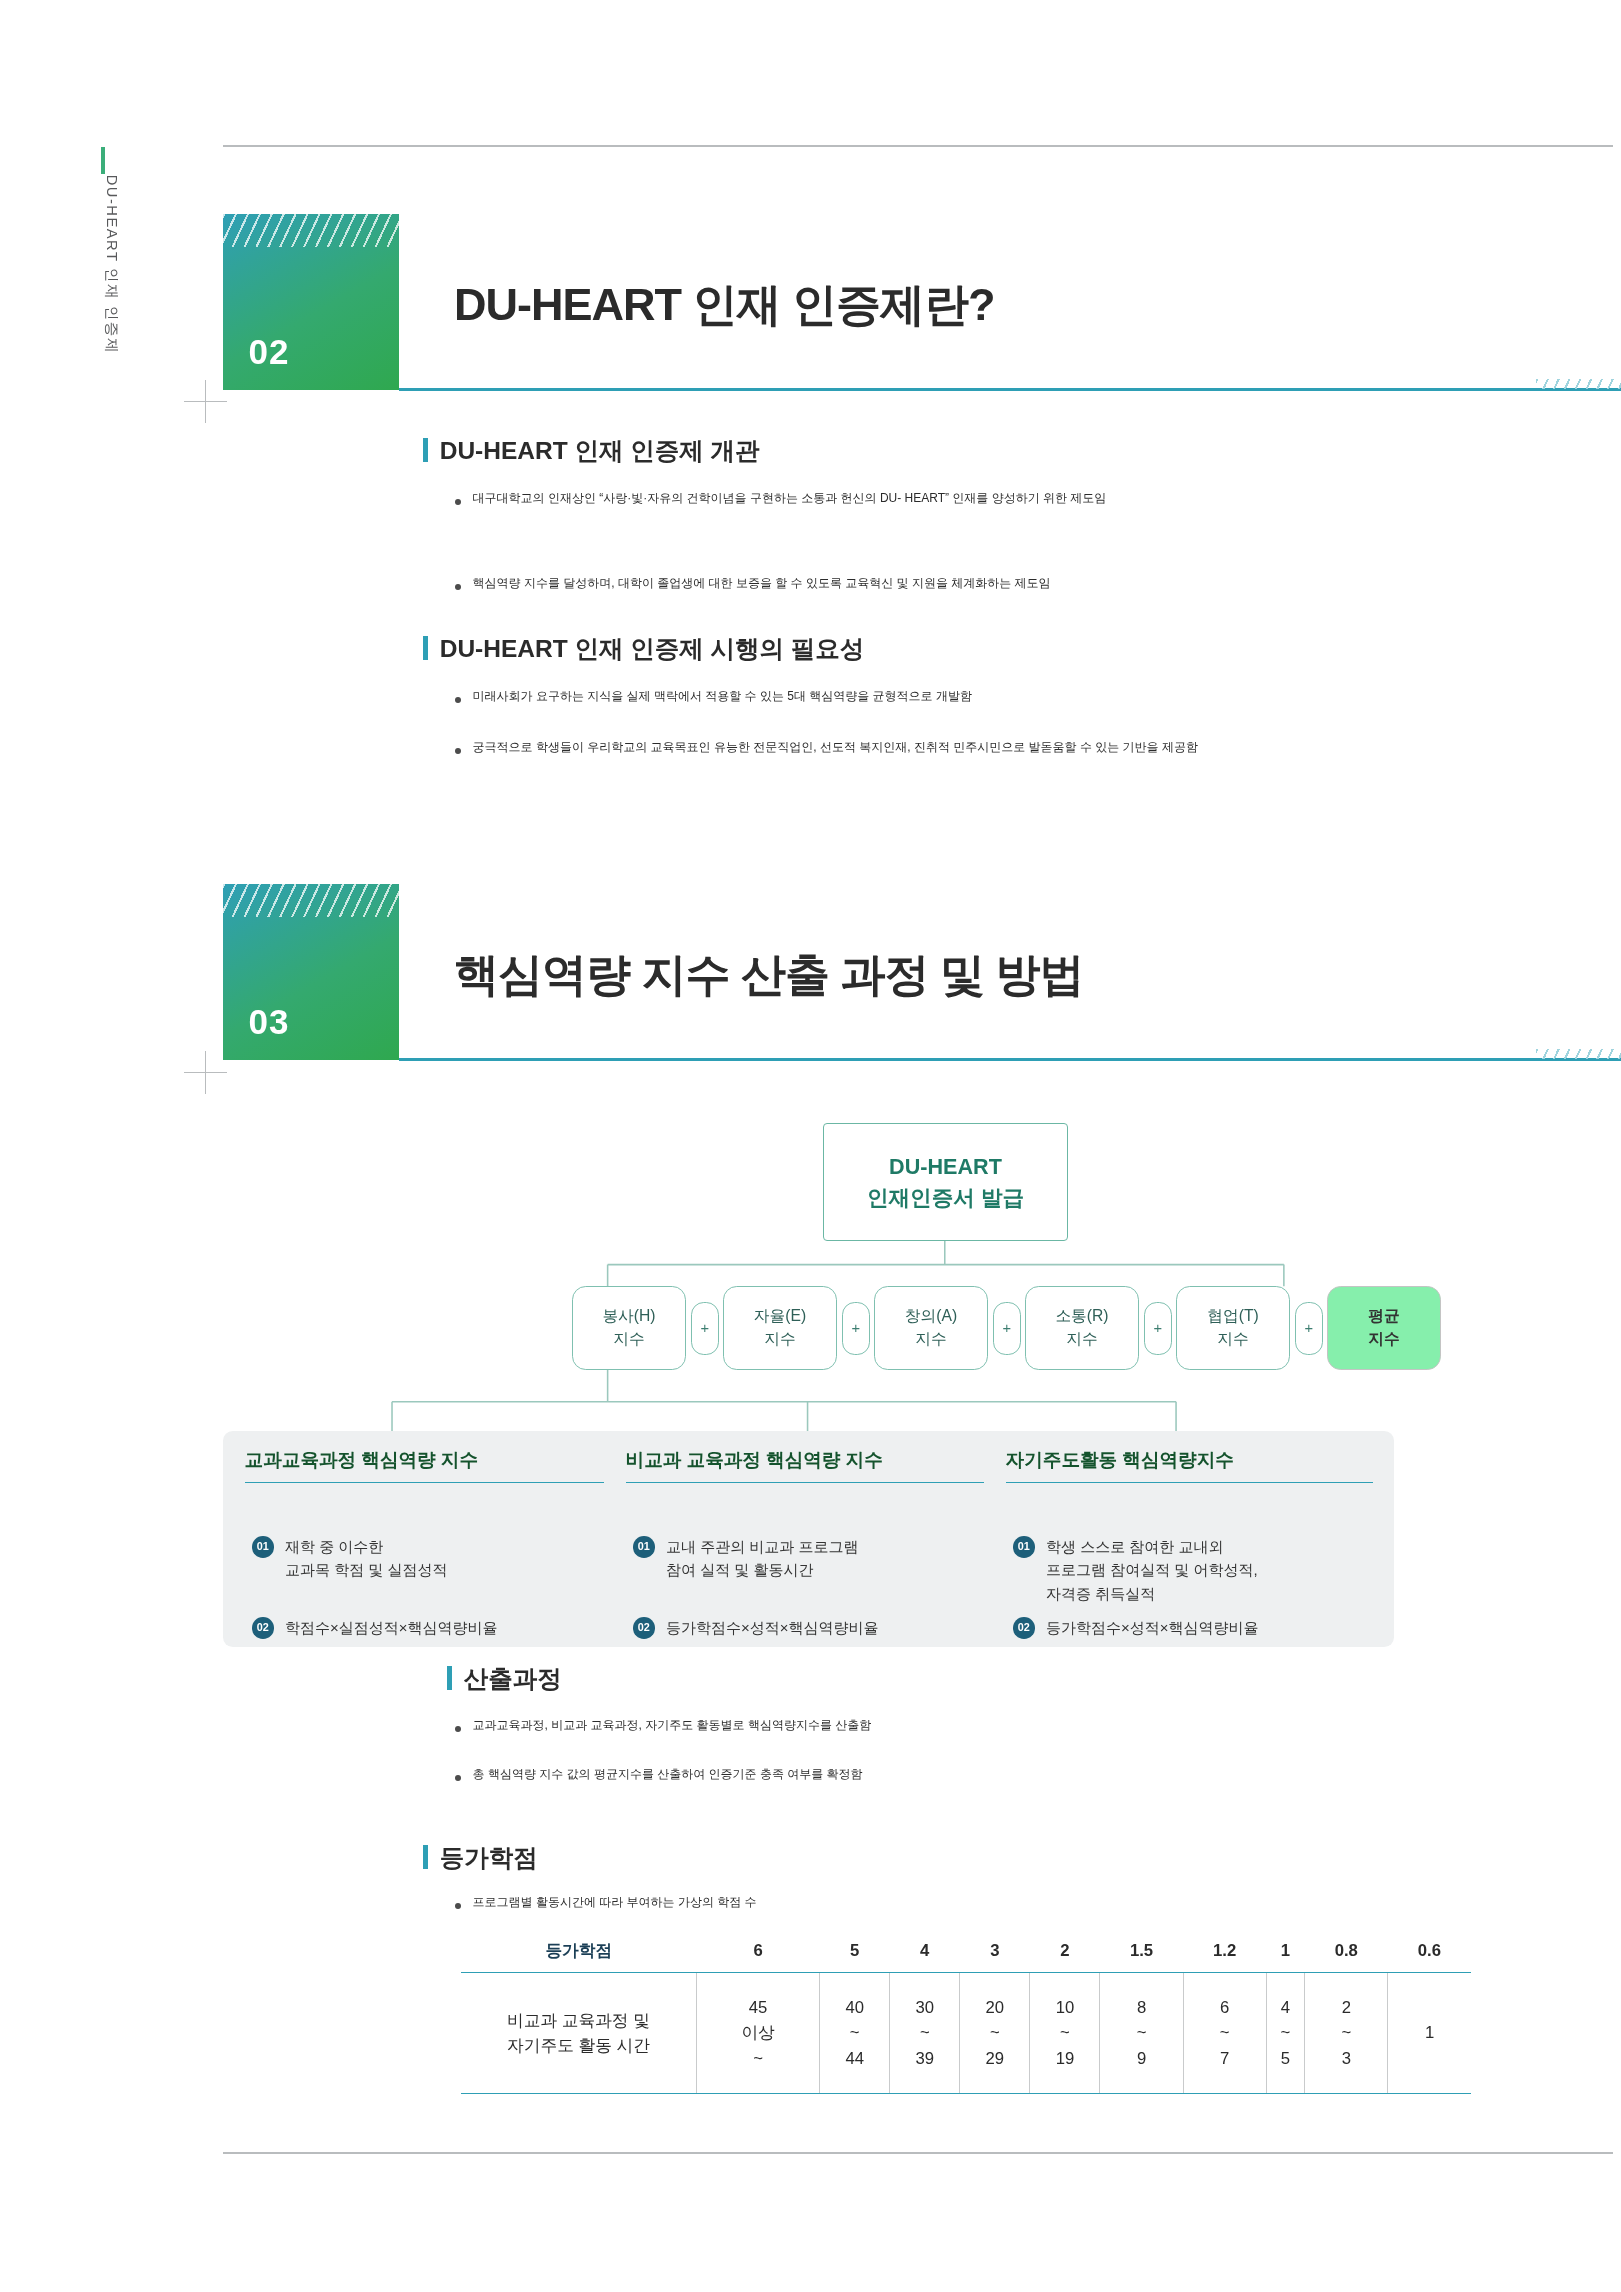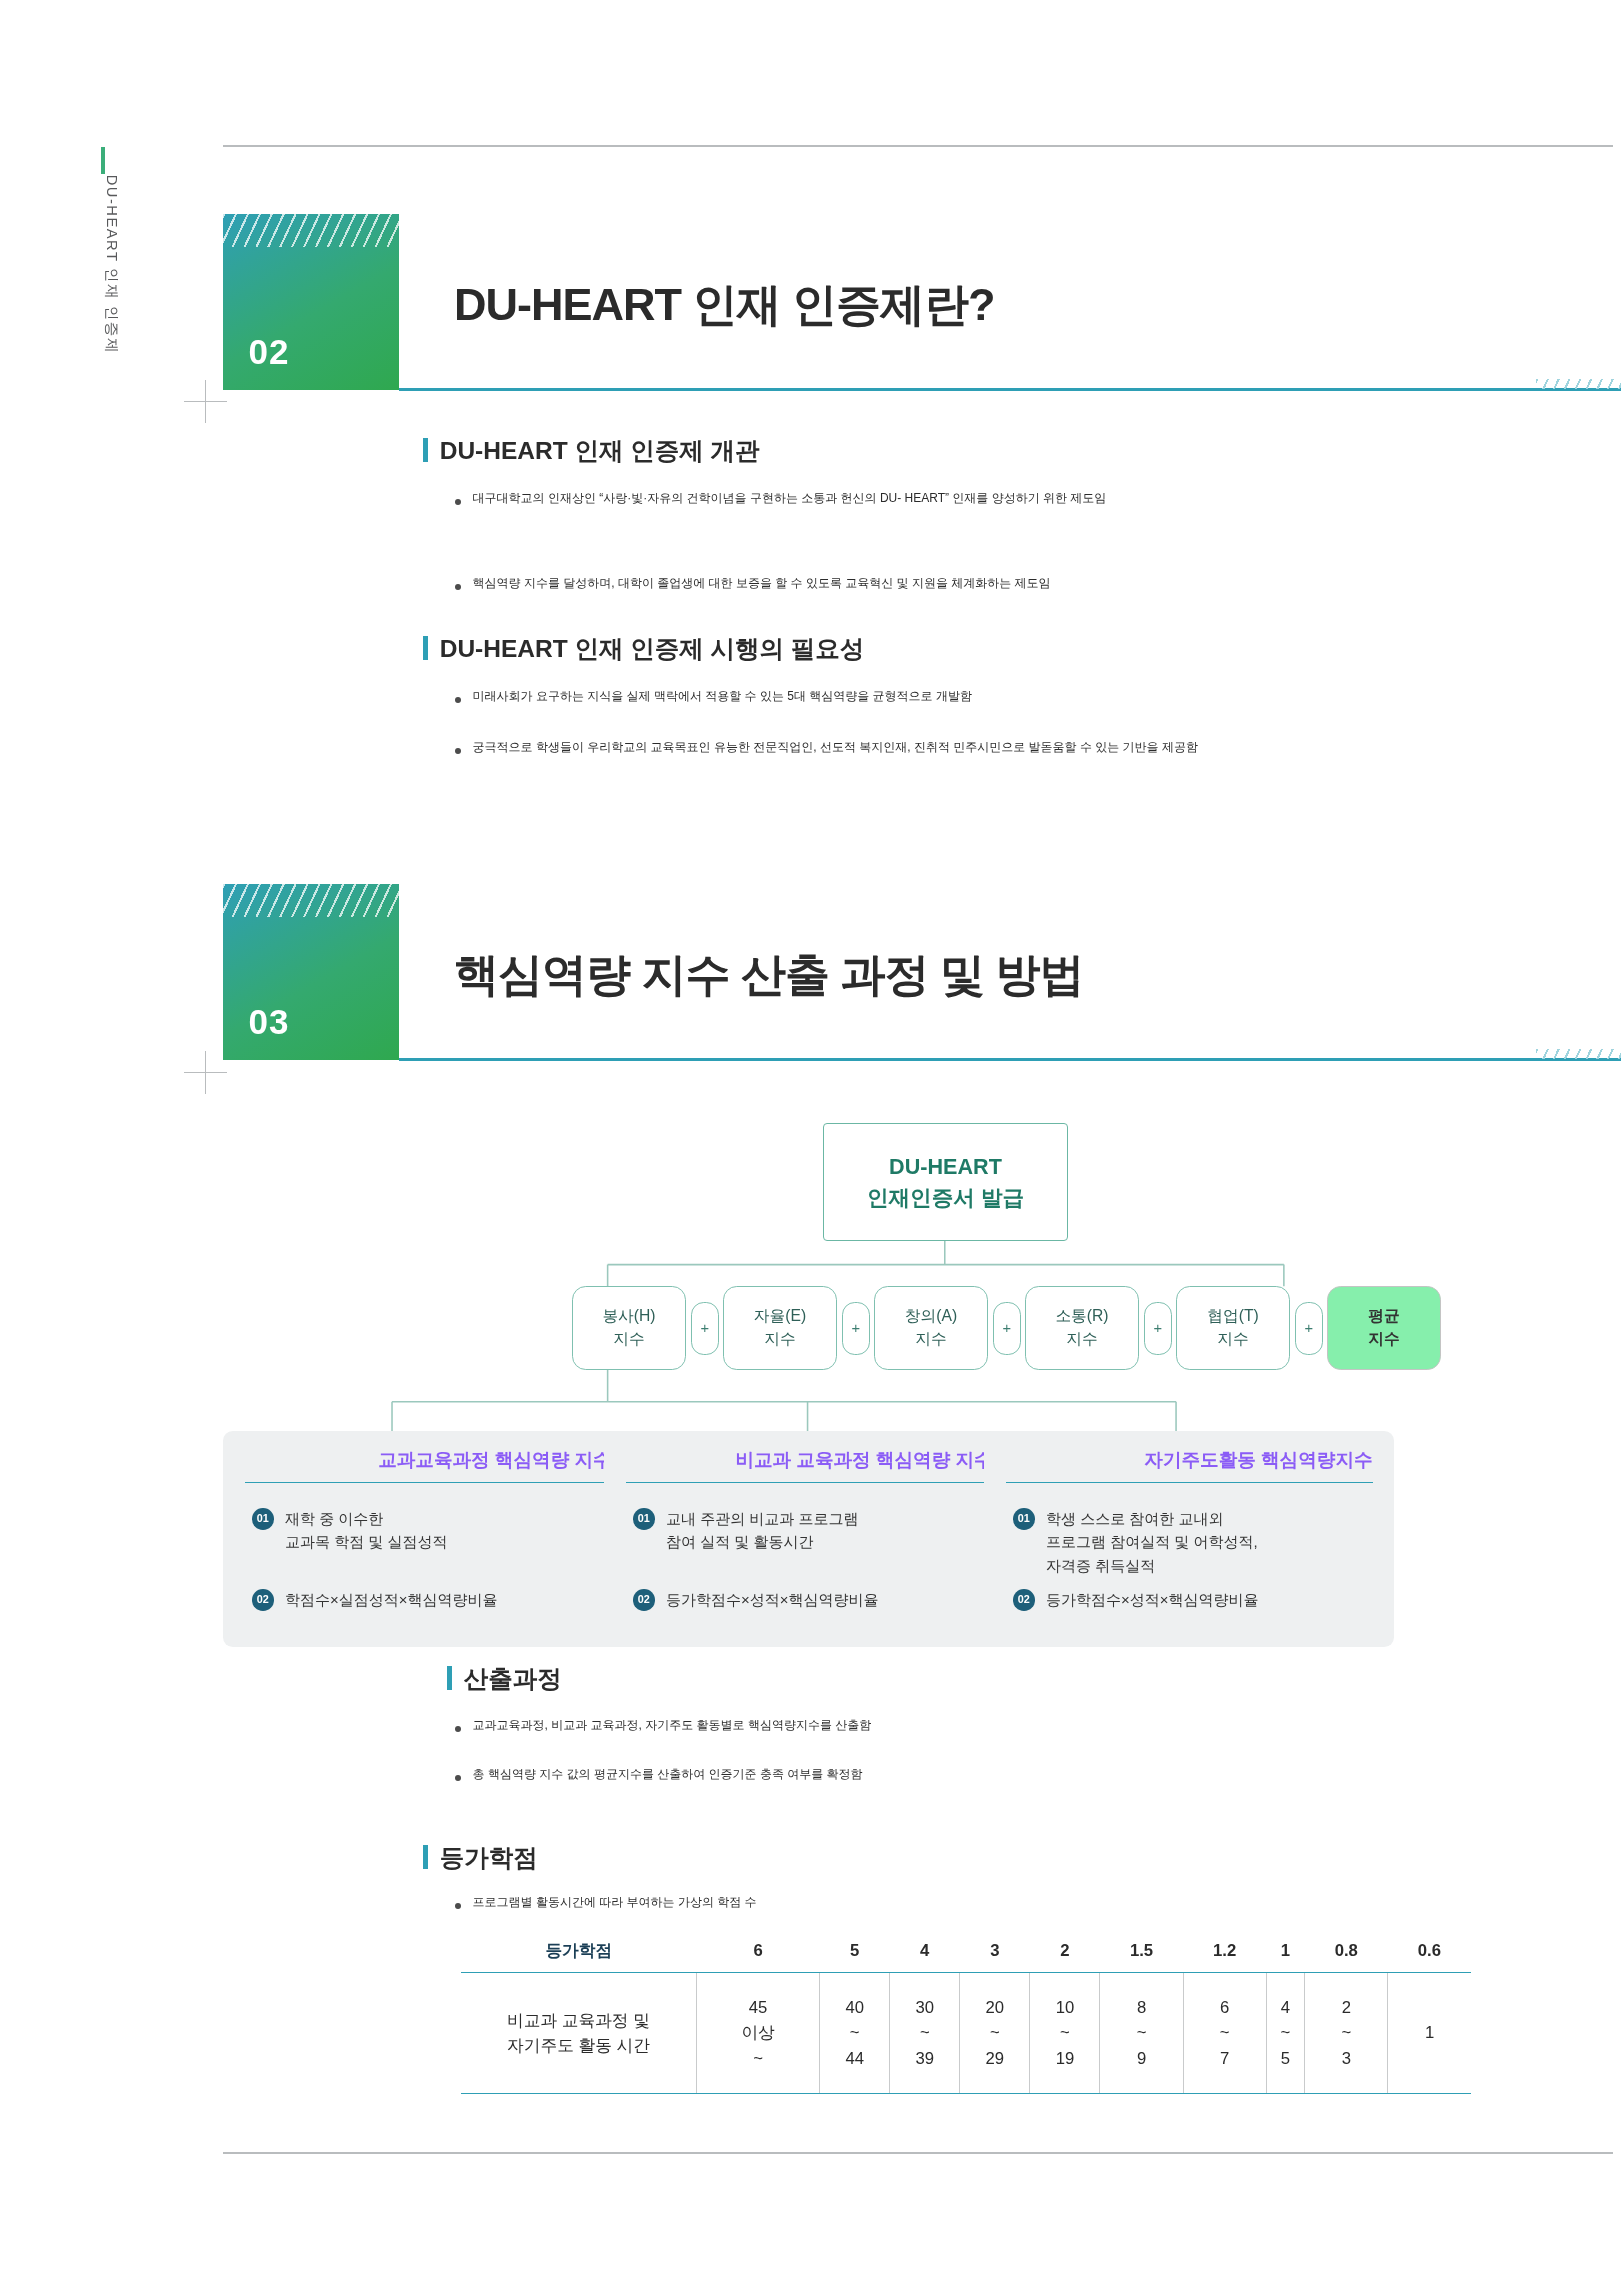--- a/index.html
+++ b/index.html
@@ -251,33 +251,34 @@
     width: 410px;
     height: 216px;
     background: #eef0f1;
     border-radius: 9.8px;
   }
   .card .card-title {
     position: absolute;
     left: 21.6px;
     top: 15.7px;
     width: 367px;
-    text-align: right;
+    text-align: left;
     font-size: 18.6px;
     font-weight: bold;
-    color: #8b5cf6;
+    color: #14532d;
     padding-bottom: 9.8px;
     border-bottom: 1.6px solid #2e9fb5;
   }
   .card .item {
     position: absolute;
     left: 29px;
     font-size: 15px;
     line-height: 1.55;
     color: #333;
+    margin-top: 28px;
   }
   .card .badge {
     position: absolute;
     left: 0;
     top: 1px;
     width: 21.6px;
     height: 21.6px;
     border-radius: 50%;
     background: #1d5f7a;
     color: #fff;

